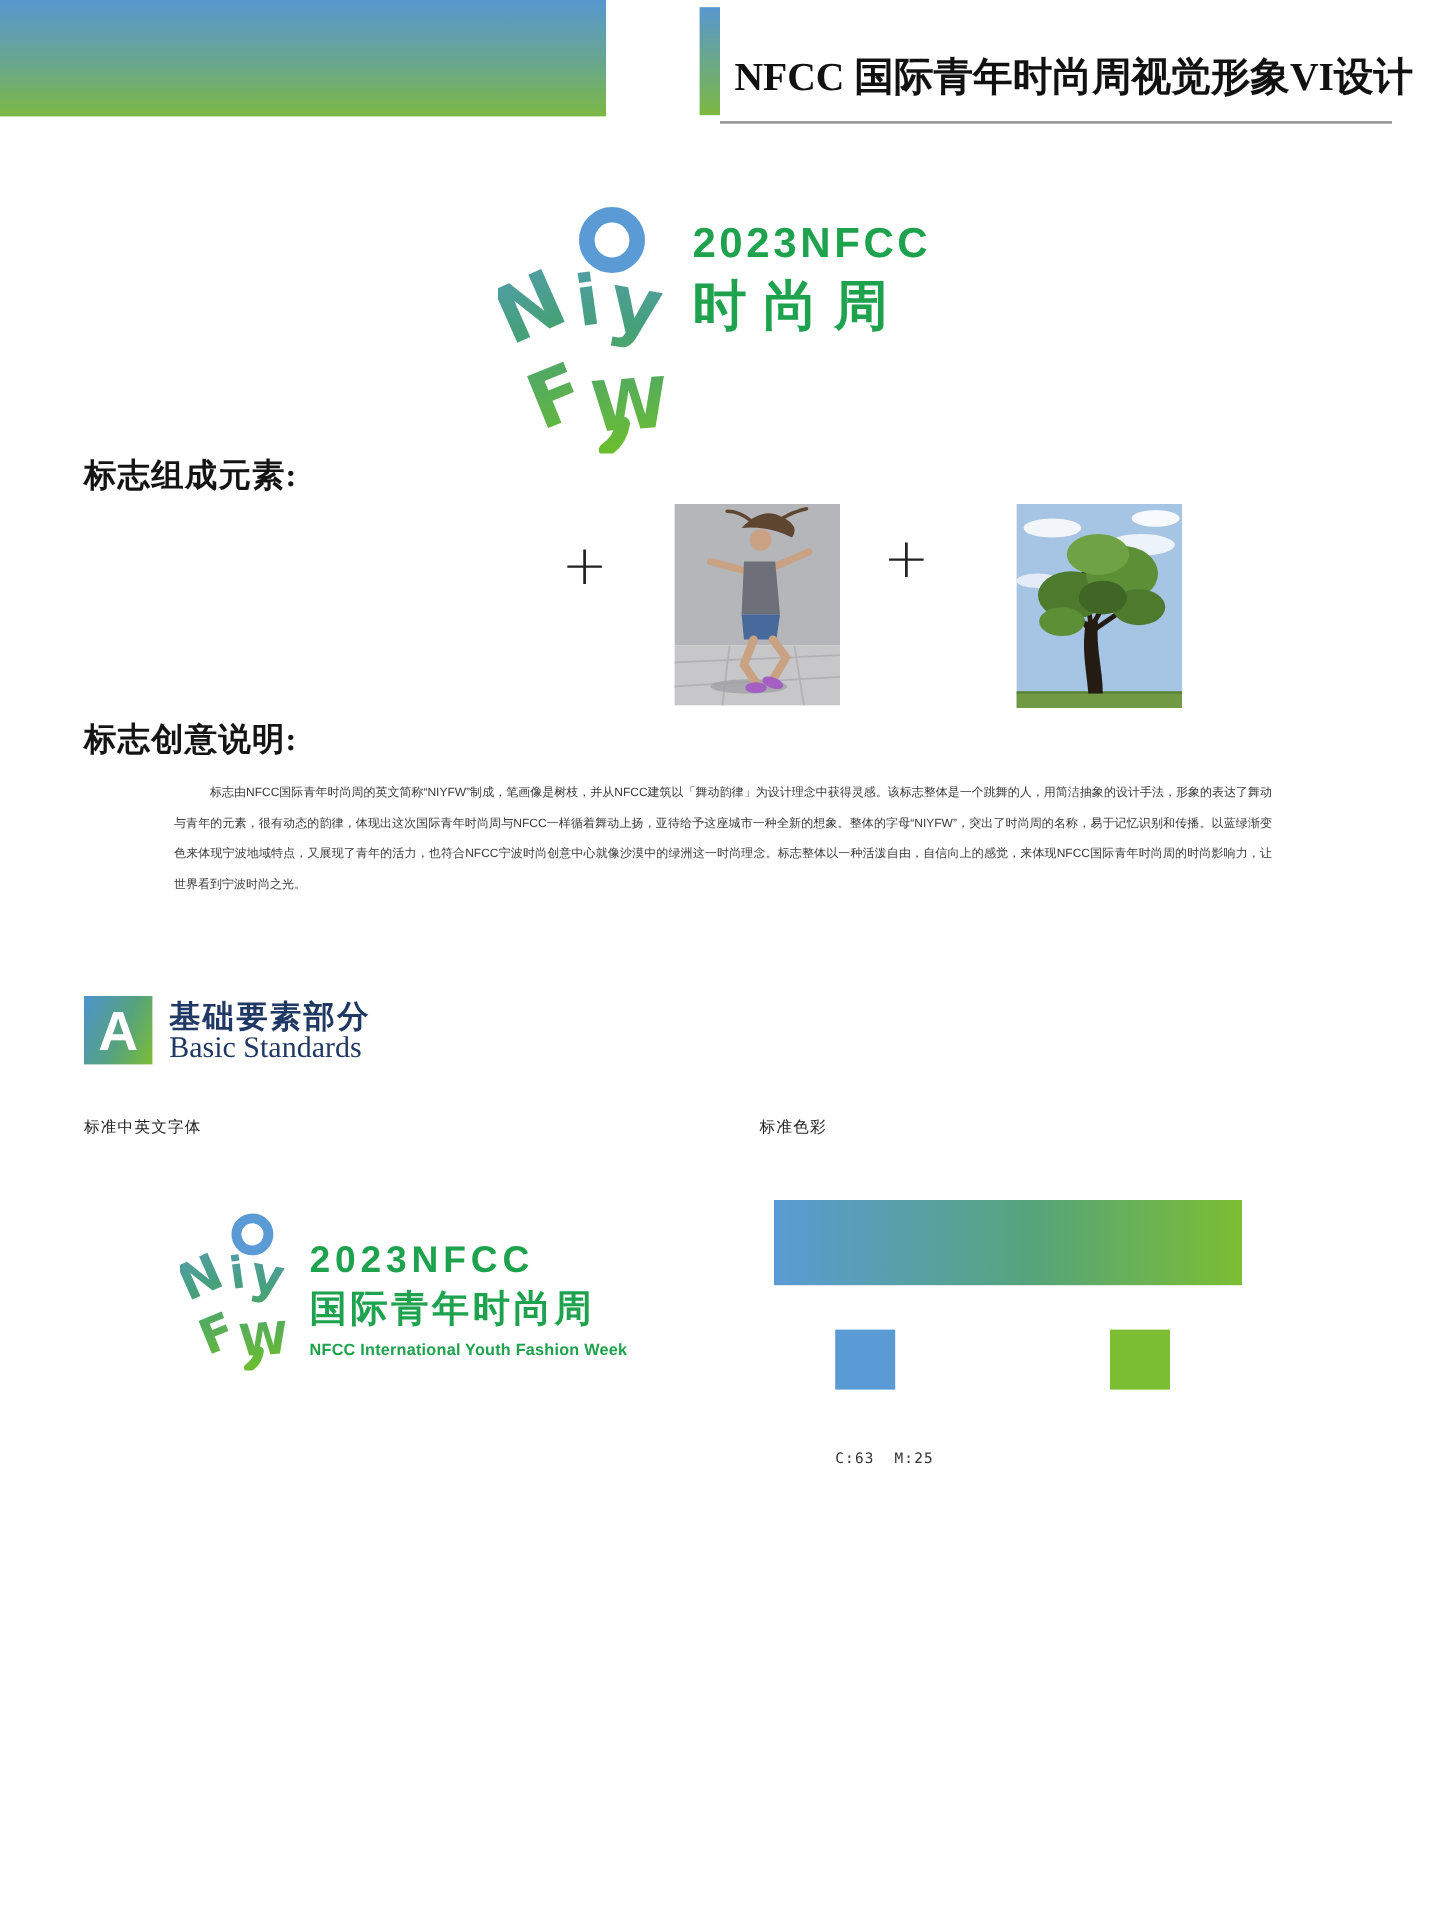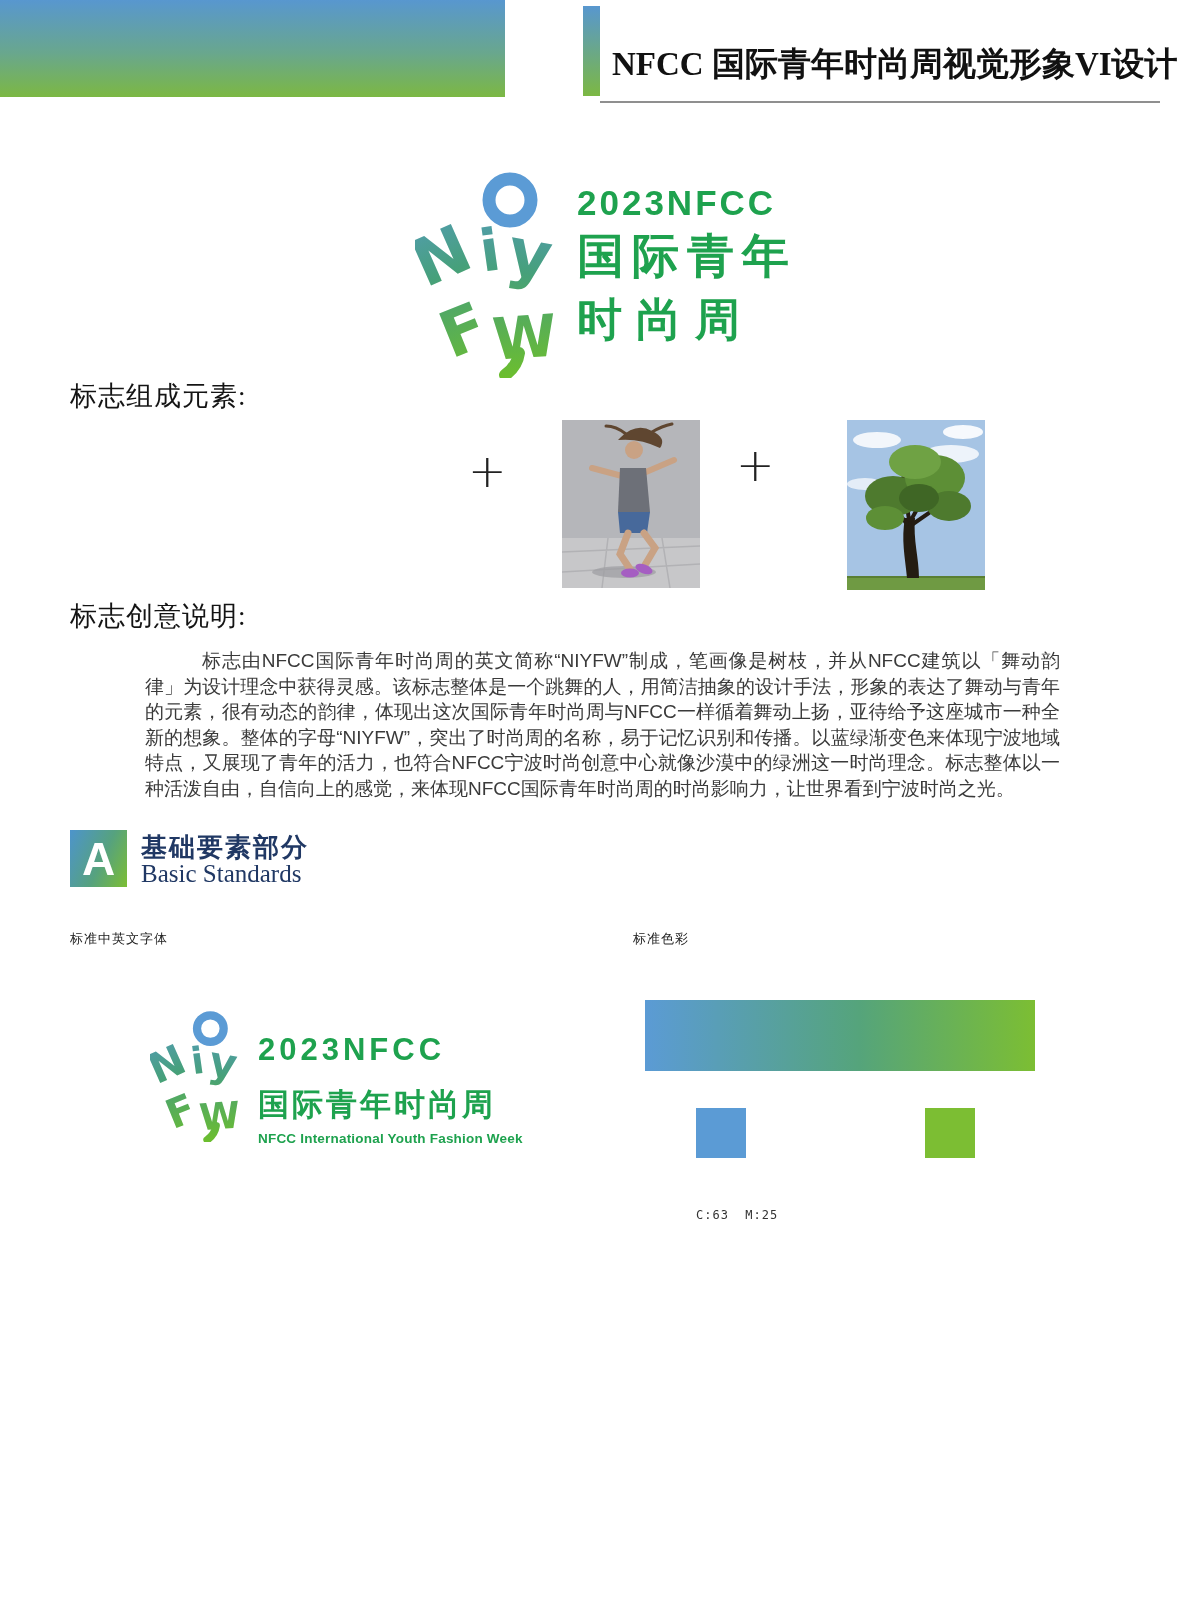--- a/index.html
+++ b/index.html
@@ -20,46 +20,46 @@
 
   
   .logo-mark { position:absolute; }
   .logo-text { position:absolute; color:#1ea24e; font-weight:bold; }
   .lt-year { font-size:35px; letter-spacing:3px; }
   .lt-cn1 { font-size:47px; letter-spacing:8px; margin-top:2px; }
   .lt-cn2 { font-size:45px; letter-spacing:14px; margin-top:2px; }
   .lt-en { font-size:21px; letter-spacing:0.5px; line-height:23px; margin-top:6px; }
 
   .sec-heading { position:absolute; font-family:"Liberation Serif","DejaVu Serif",serif;
-    font-weight:normal; font-size:27px; color:#141414; letter-spacing:1px; }
+    font-weight:bold; font-size:27px; color:#141414; letter-spacing:1px; }
 
   .wordmark { position:absolute; left:193px; top:431px; font-size:76px; font-weight:bold;
     color:#26211e; letter-spacing:2px; font-family:"DejaVu Sans","Liberation Sans",sans-serif; }
   .plus { position:absolute; font-size:46px; font-weight:300; color:#222; font-family:"DejaVu Sans",sans-serif; }
   .photo { position:absolute; overflow:hidden; }
 
   .creative-par { position:absolute; left:145px; top:648px; width:915px;
-    font-size:19px; line-height:25.5px; color:#3a3a3a; text-align:justify; text-indent:3em; }
+    font-size:10px; line-height:25.5px; color:#3a3a3a; text-align:justify; text-indent:3em; }
 
   
   .badge-a { position:absolute; left:70px; top:830px; width:57px; height:57px;
     background:linear-gradient(115deg,#4d94cc 0%,#56a27e 55%,#7cbe33 100%);
     color:#fff; display:flex; align-items:center; justify-content:center;
     font-size:46px; font-weight:bold; font-family:"Liberation Sans",sans-serif; }
   .basic-cn { position:absolute; left:141px; top:830px; font-family:"Liberation Serif","DejaVu Serif",serif;
     font-weight:bold; font-size:26px; color:#203864; letter-spacing:2px; }
   .basic-en { position:absolute; left:141px; top:860px; font-family:"Liberation Serif","DejaVu Serif",serif;
     font-size:25px; color:#203864; }
 
   .sub-label { position:absolute; font-size:13px; color:#222; letter-spacing:1px; }
 
   
   .slogo-text { position:absolute; color:#1ea24e; font-weight:bold; }
   .sl-year { font-size:31px; letter-spacing:4px; }
-  .sl-cn { font-size:31px; letter-spacing:3px; margin-top:16px; }
+  .sl-cn { font-size:31px; letter-spacing:3px; margin-top:2px; }
   .sl-en { font-size:13.5px; letter-spacing:0.2px; margin-top:5px; }
 
   
   .grad-bar { position:absolute; left:645px; top:1000px; width:390px; height:71px;
     background:linear-gradient(to right,#5b9bd5 0%,#55a47b 55%,#7cbe33 100%); }
   .swatch { position:absolute; width:50px; height:50px; }
   .swatch-label { position:absolute; font-family:"DejaVu Sans Mono","Liberation Mono",monospace;
     font-size:12px; line-height:18px; color:#333; letter-spacing:1px; white-space:pre; }
 
   .aux-fig { position:absolute; }
@@ -94,21 +94,20 @@
       <text x="66" y="102" font-size="58" transform="rotate(-8 80 90)">i</text>
       <text x="92" y="108" font-size="66" transform="rotate(10 110 95)">y</text>
       <text x="28" y="182" font-size="64" transform="rotate(-22 55 165)">F</text>
       <text x="78" y="190" font-size="58" transform="rotate(-4 105 175)">W</text>
     </g>
     <path d="M104 185 q -2 14 -14 22" fill="none" stroke="url(#mgA)" stroke-width="12" stroke-linecap="round"></path>
   </svg>
 
   <div class="logo-text" style="left:577px; top:183px;">
     <div class="lt-year">2023NFCC</div>
-    <div class="lt-cn1">国际青年</div>
     <div class="lt-cn2">时尚周</div>
   </div>
 
   <div class="sec-heading" style="left:70px; top:378px;">标志组成元素:</div>
 
 
   <div class="plus" style="left:468px; top:444px;">+</div>
 
   <svg class="photo" style="left:562px; top:420px;" width="138" height="168" viewBox="0 0 138 168">
     <rect x="0" y="0" width="138" height="118" fill="#b5b6ba"></rect>

